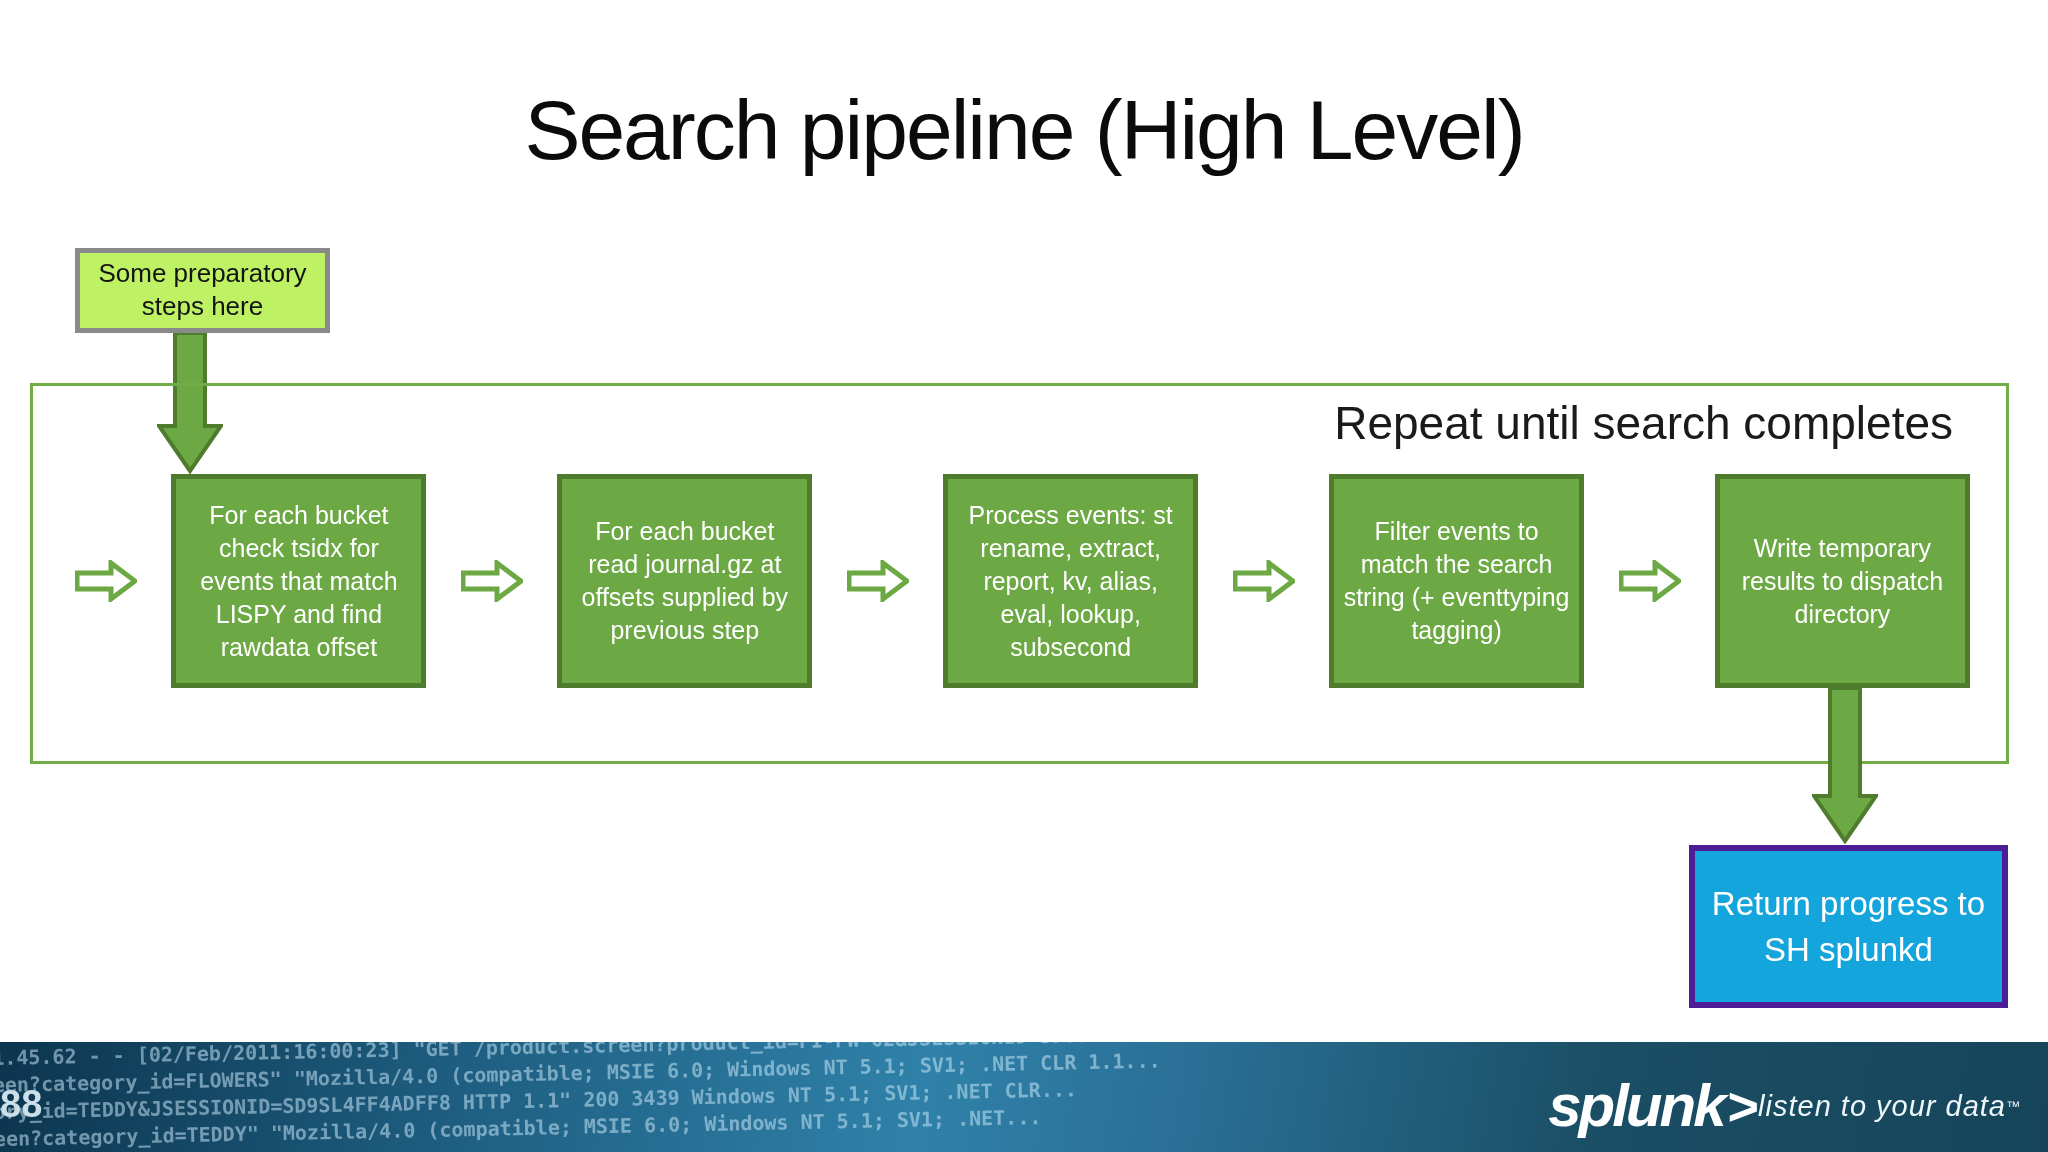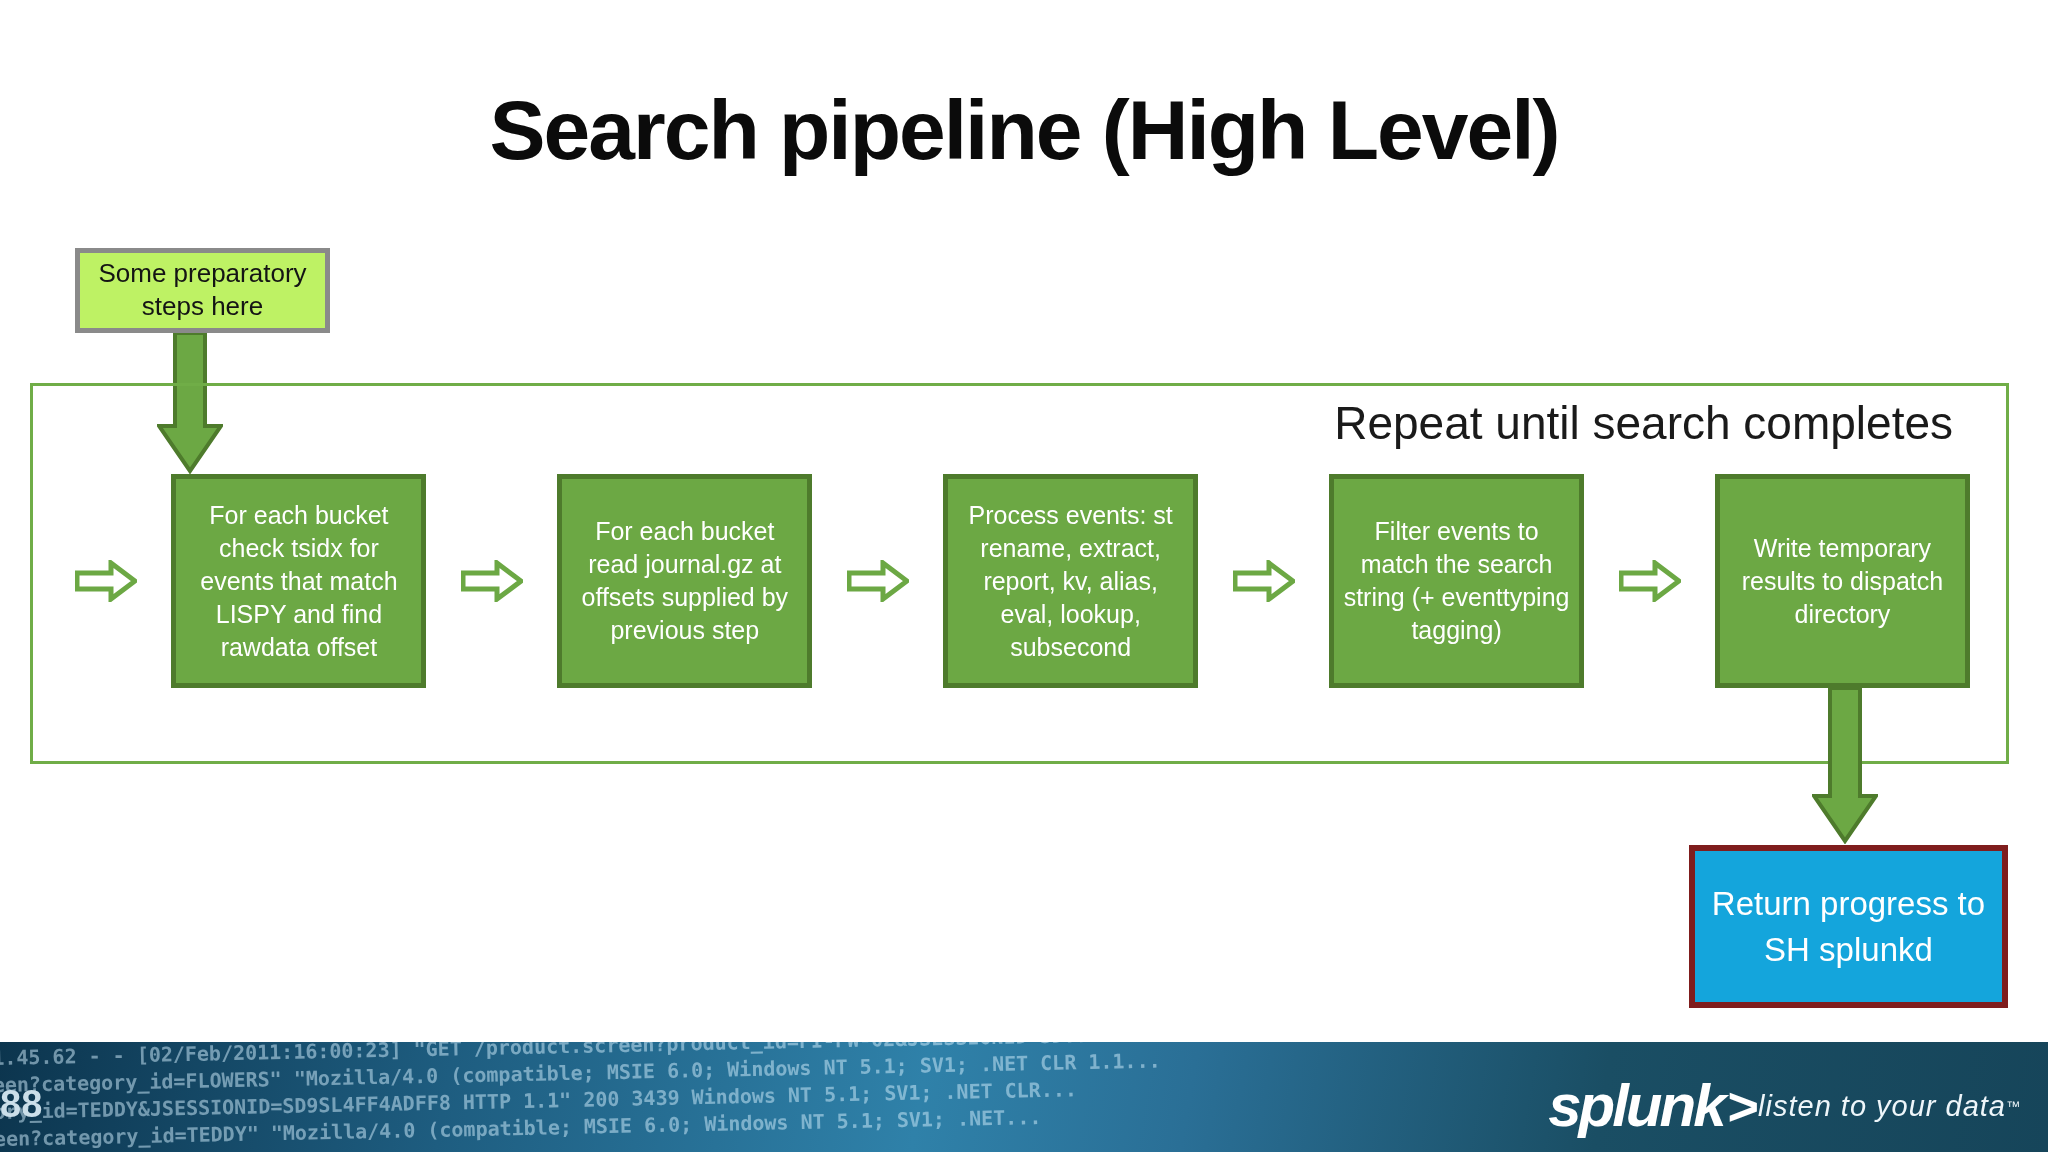--- a/index.html
+++ b/index.html
@@ -5,21 +5,21 @@
   html,body { margin:0; padding:0; background:#e8e8e8; }
   .slide {
     position:relative; width:2048px; height:1152px; background:#ffffff;
     font-family:"Liberation Sans", sans-serif; overflow:hidden;
   }
 
   
   .title {
     position:absolute; top:26px; left:0; right:0;
     text-align:center; font-size:84px; line-height:1.15;
-    color:#0b0b0b; font-weight:700; letter-spacing:-2px;
+    color:#0b0b0b; font-weight:400; letter-spacing:-2px;
   }
 
   
   .prep-box {
     position:absolute; left:75px; top:248px; width:255px; height:85px;
     background:#bef264; border:5px solid #8a8a8a; box-sizing:border-box;
     color:#141414; font-size:26px; line-height:33px; text-align:center;
     display:flex; align-items:center; justify-content:center;
   }
   .prep-box .inner { width:238px; margin-top:-2px; }
@@ -48,21 +48,21 @@
   }
   .connector { display:block; }
 
   
   .arrow-down-1 { position:absolute; left:157px; top:333px; }
   .arrow-down-2 { position:absolute; left:1812px; top:688px; }
 
   
   .result-box {
     position:absolute; left:1689px; top:845px; width:319px; height:163px;
-    box-sizing:border-box; background:#14A5DC; border:6px solid #7f1d1d;
+    box-sizing:border-box; background:#14A5DC; border:6px solid #4c1d95;
     color:#ffffff; font-size:33px; line-height:46px;
     display:flex; align-items:center; justify-content:center; text-align:center;
   }
 
   
   .footer {
     position:absolute; left:0; bottom:0; width:2048px; height:110px;
     background:linear-gradient(100deg,
       #0C354E 0%, #1E5D80 22%, #2F81A9 45%, #2A6F96 58%, #1A4E64 78%, #16455A 100%);
     overflow:hidden;

